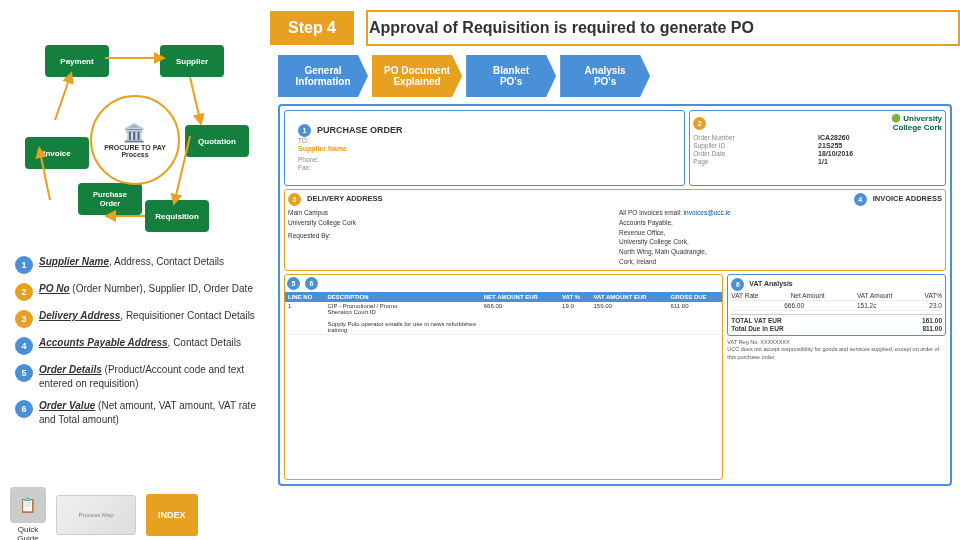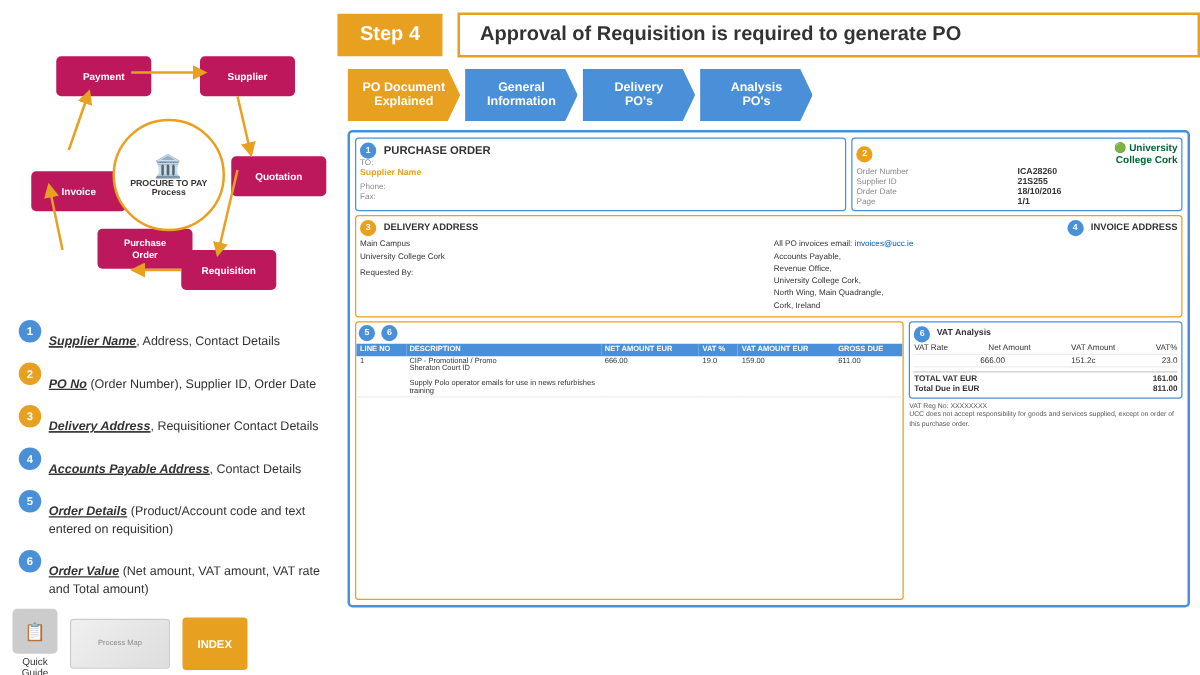--- a/index.html
+++ b/index.html
@@ -45,22 +45,22 @@
       text-align: center;
       font-size: 8px;
       font-weight: bold;
       color: #333;
       z-index: 5;
     }
     .circle-center .icon { font-size: 18px; }
 
     .process-node {
       position: absolute;
-      width: 76px; height: 32px;
-      background: #be185d;
+      width: 64px; height: 32px;
+      background: #15803d;
       border-radius: 4px;
       display: flex; align-items: center; justify-content: center;
       font-size: 8px; font-weight: bold; color: #fff;
       text-align: center;
     }
     .node-payment { left: 20px; top: 5px; }
     .node-supplier { left: 135px; top: 5px; }
     .node-quotation { left: 160px; top: 85px; }
     .node-requisition { left: 120px; top: 160px; }
     .node-purchase { left: 25px; top: 143px; margin-left: 28px; }
@@ -83,21 +83,21 @@
       min-width: 18px; height: 18px;
       background: #e8a020;
       color: #fff;
       border-radius: 50%;
       display: flex; align-items: center; justify-content: center;
       font-size: 9px; font-weight: bold;
       margin-right: 6px;
       margin-top: 1px;
       flex-shrink: 0;
     }
-    .step-text { flex: 1; margin-top: 12px; }
+    .step-text { flex: 1; }
     .step-text b { font-style: italic; text-decoration: underline; }
 
     
     .header {
       position: absolute;
       top: 0; left: 270px;
       right: 0; height: 55px;
       display: flex; align-items: center;
     }
     .step4-badge {
@@ -105,21 +105,21 @@
       color: #fff;
       font-size: 16px; font-weight: bold;
       padding: 8px 18px;
       margin-right: 12px;
       white-space: nowrap;
     }
     .header-title {
       font-size: 16px; font-weight: bold;
       color: #333;
       border: 2px solid #e8a020;
-      padding: 7px 16px;
+      padding: 7px 1px;
       flex: 1;
     }
 
     
     .tabs-row {
       position: absolute;
       top: 55px; left: 270px; right: 0;
       display: flex;
       align-items: stretch;
       height: 42px;
@@ -167,21 +167,21 @@
 
     .po-doc-top {
       display: flex;
       gap: 4px;
     }
 
     .po-left {
       flex: 1.2;
       border: 1.5px solid #4a90d9;
       border-radius: 3px;
-      padding: 3px;
+      padding: 13px;
     }
     .po-right {
       flex: 0.8;
       border: 1.5px solid #4a90d9;
       border-radius: 3px;
       padding: 3px;
       display: flex;
       flex-direction: column;
       gap: 2px;
     }
@@ -445,30 +445,30 @@
 
   </div>
 </div>
 
 <div class="header">
   <div class="step4-badge">Step 4</div>
   <div class="header-title">Approval of Requisition is required to generate PO</div>
 </div>
 
 <div class="tabs-row">
+  <div class="tab tab-1">
+    <span style="white-space:pre-line;">General
+Information</span>
+  </div>
   <div class="tab tab-2">
     <span style="white-space:pre-line;">PO Document
 Explained</span>
   </div>
-  <div class="tab tab-1">
-    <span style="white-space:pre-line;">General
-Information</span>
-  </div>
   <div class="tab tab-3">
-    <span style="white-space:pre-line;">Delivery
+    <span style="white-space:pre-line;">Blanket
 PO's</span>
   </div>
   <div class="tab tab-4">
     <span style="white-space:pre-line;">Analysis
 PO's</span>
   </div>
 </div>
 
 <div class="po-area">
   <div class="po-doc">

